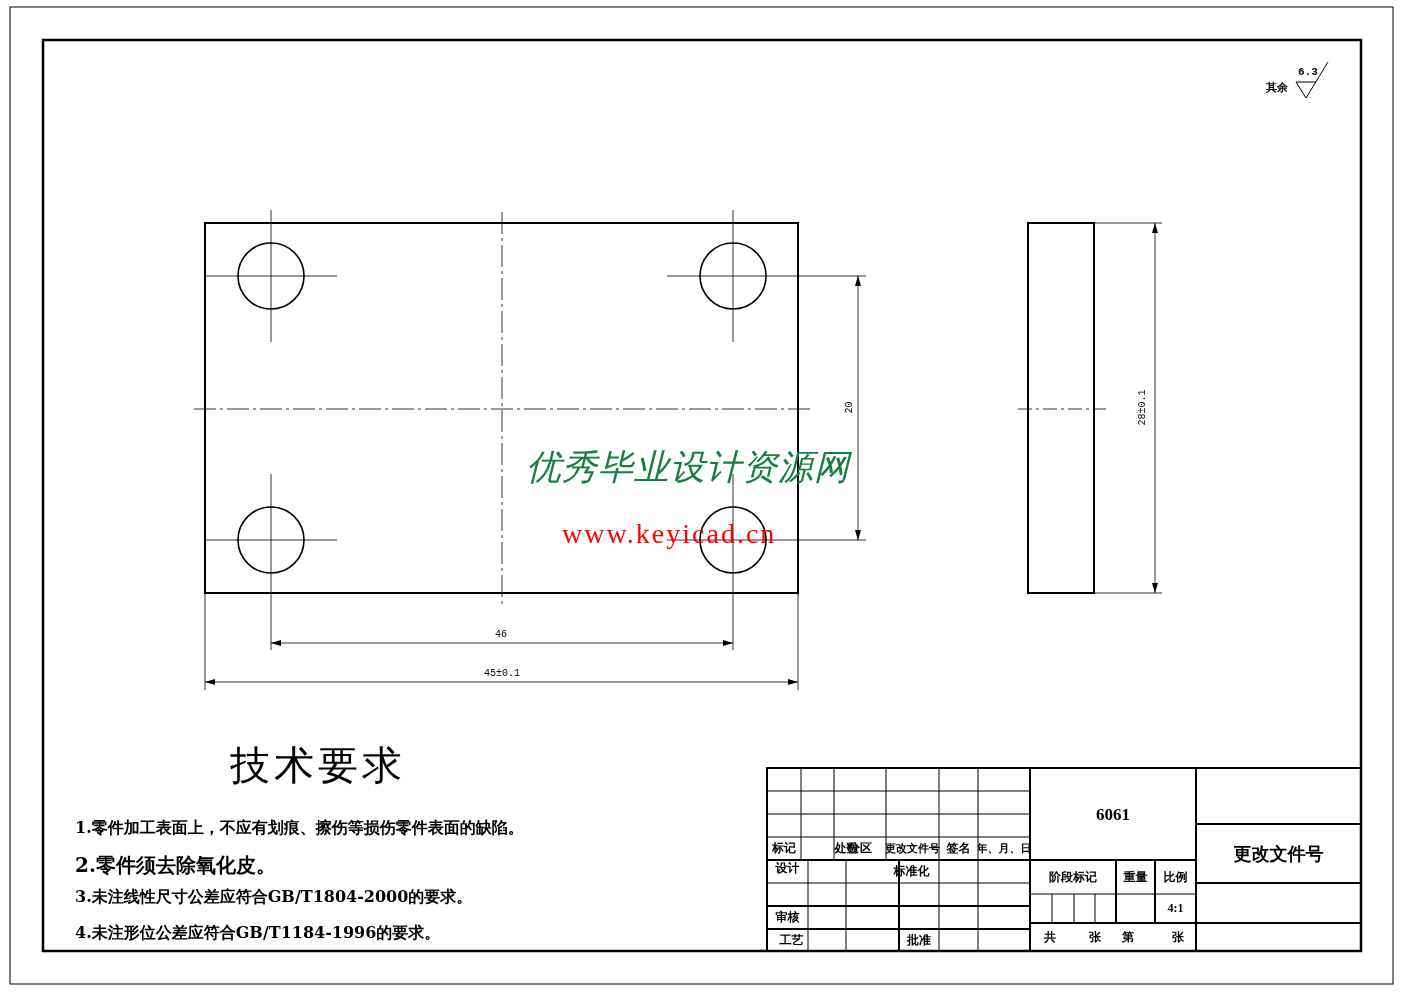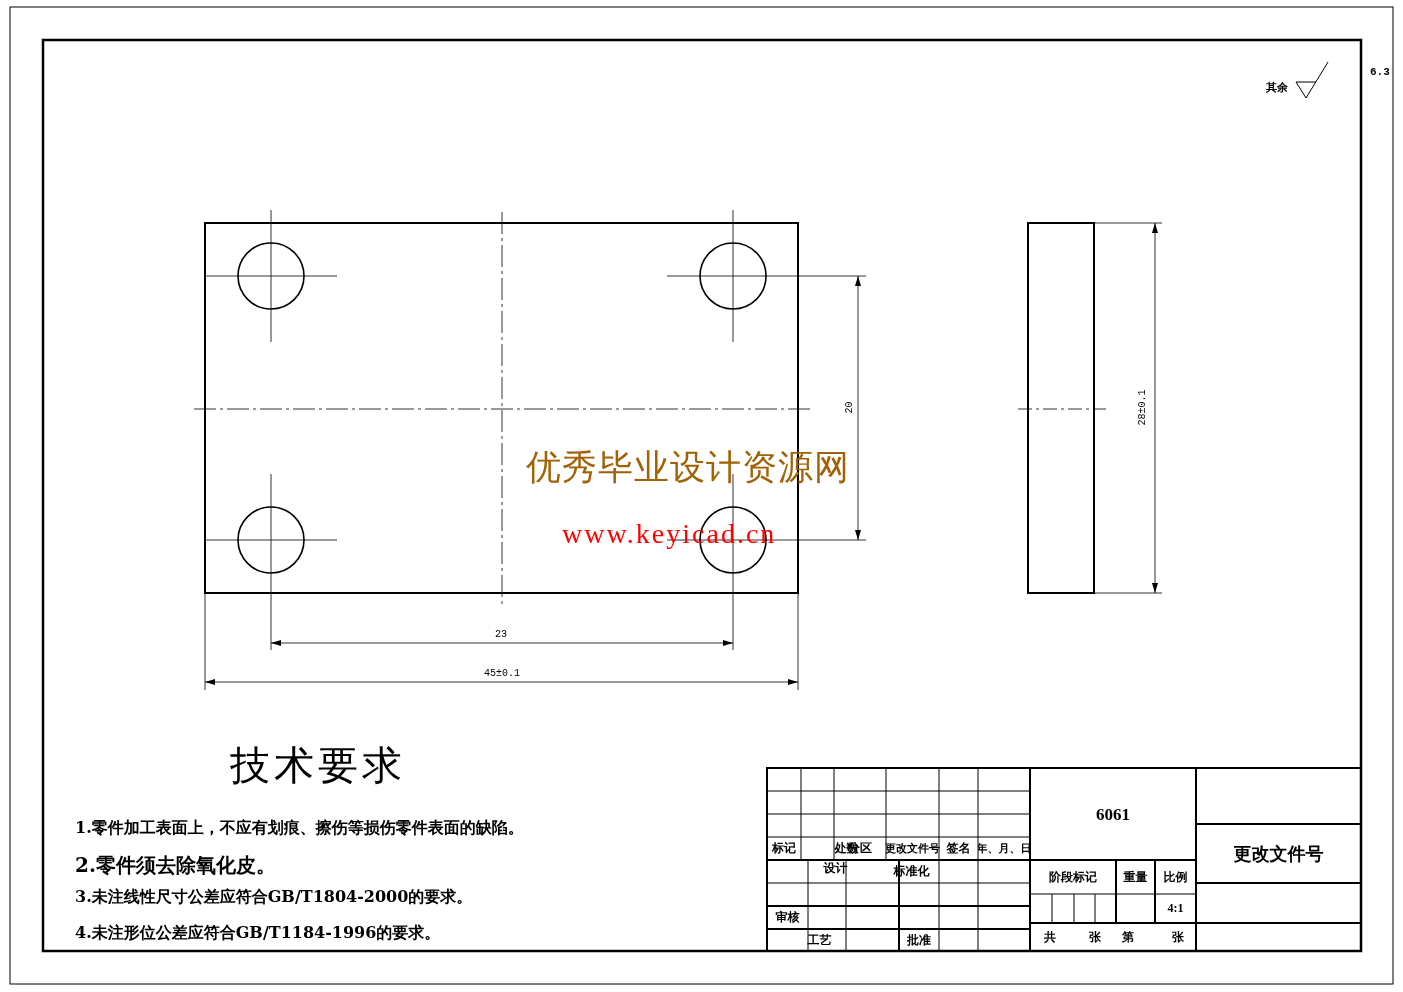--- a/index.html
+++ b/index.html
@@ -117,47 +117,47 @@
     <line x1="1074" y1="894" x2="1074" y2="923" stroke-width="1"></line>
     <line x1="1095" y1="894" x2="1095" y2="923" stroke-width="1"></line>
 
     <line x1="1196" y1="768" x2="1196" y2="951" stroke-width="2"></line>
     <line x1="1196" y1="824" x2="1361" y2="824" stroke-width="2"></line>
     <line x1="1196" y1="883" x2="1361" y2="883" stroke-width="2"></line>
   </g>
 </svg>
 
 <div class="abs cn" style="left:1266px;top:80px;font-size:11px;">其余</div>
-<div class="abs dim" style="left:1370px;top:66px;font-size:11px;font-weight:bold;">6.3</div>
+<div class="abs dim" style="left:1298px;top:66px;font-size:11px;font-weight:bold;">6.3</div>
 
-<div class="abs dim" style="left:495px;top:629px;">23</div>
+<div class="abs dim" style="left:495px;top:629px;">46</div>
 <div class="abs dim" style="left:484px;top:668px;">45±0.1</div>
 <div class="abs dim vt" style="left:843px;top:402px;">20</div>
 <div class="abs dim vt" style="left:1124px;top:402px;">28±0.1</div>
 
-<div class="abs" style="left:526px;top:444px;font-size:35px;color:#a16207;font-family:'DejaVu Sans',sans-serif;letter-spacing:1px;">优秀毕业设计资源网</div>
+<div class="abs" style="left:526px;top:444px;font-size:35px;color:#15803d;font-family:'DejaVu Sans',sans-serif;letter-spacing:1px;font-style:italic;">优秀毕业设计资源网</div>
 <div class="abs" style="left:562px;top:518px;font-size:28px;color:#ff0000;font-family:'Liberation Serif',serif;letter-spacing:2px;text-align:center;">www.keyicad.cn</div>
 
 <div class="abs" style="left:230px;top:738px;font-size:40px;font-family:'DejaVu Serif',serif;letter-spacing:4px;">技术要求</div>
 <div class="abs cn" style="left:75px;top:818px;font-size:16px;">1.零件加工表面上，不应有划痕、擦伤等损伤零件表面的缺陷。</div>
 <div class="abs cn" style="left:75px;top:852px;font-size:20px;">2.零件须去除氧化皮。</div>
 <div class="abs cn" style="left:75px;top:887px;font-size:16px;">3.未注线性尺寸公差应符合GB/T1804-2000的要求。</div>
 <div class="abs cn" style="left:75px;top:923px;font-size:16px;">4.未注形位公差应符合GB/T1184-1996的要求。</div>
 
 <div class="tbl" style="left:767px;top:837px;width:34px;height:23px;">标记</div>
 <div class="tbl" style="left:801px;top:837px;width:33px;height:23px;margin-left:29px;">处数</div>
 <div class="tbl" style="left:834px;top:837px;width:52px;height:23px;">分区</div>
 <div class="tbl" style="left:886px;top:837px;width:53px;height:23px;font-size:11px;">更改文件号</div>
 <div class="tbl" style="left:939px;top:837px;width:39px;height:23px;">签名</div>
 <div class="tbl" style="left:978px;top:837px;width:52px;height:23px;font-size:11px;overflow:hidden;">年、月、日</div>
 
-<div class="tbl" style="left:767px;top:860px;width:41px;height:17px;padding-left:48px;">设计</div>
+<div class="tbl" style="left:767px;top:860px;width:41px;height:17px;">设计</div>
 <div class="tbl" style="left:899px;top:860px;width:25px;height:23px;border-radius:11px;">标准化</div>
 <div class="tbl" style="left:767px;top:906px;width:41px;height:23px;">审核</div>
-<div class="tbl" style="left:767px;top:929px;width:49px;height:22px;padding-left:28px;">工艺</div>
+<div class="tbl" style="left:767px;top:929px;width:49px;height:22px;">工艺</div>
 <div class="tbl" style="left:899px;top:929px;width:40px;height:22px;border-radius:11px;">批准</div>
 
 <div class="tbl" style="left:1030px;top:790px;width:166px;height:50px;font-size:17px;font-family:'Liberation Serif',serif;">6061</div>
 <div class="tbl" style="left:1030px;top:860px;width:86px;height:34px;">阶段标记</div>
 <div class="tbl" style="left:1116px;top:860px;width:39px;height:34px;">重量</div>
 <div class="tbl" style="left:1155px;top:860px;width:41px;height:34px;">比例</div>
 <div class="tbl" style="left:1155px;top:894px;width:41px;height:29px;font-family:'Liberation Serif',serif;">4:1</div>
 
 <div class="tbl" style="left:1040px;top:923px;width:20px;height:28px;">共</div>
 <div class="tbl" style="left:1085px;top:923px;width:20px;height:28px;">张</div>

